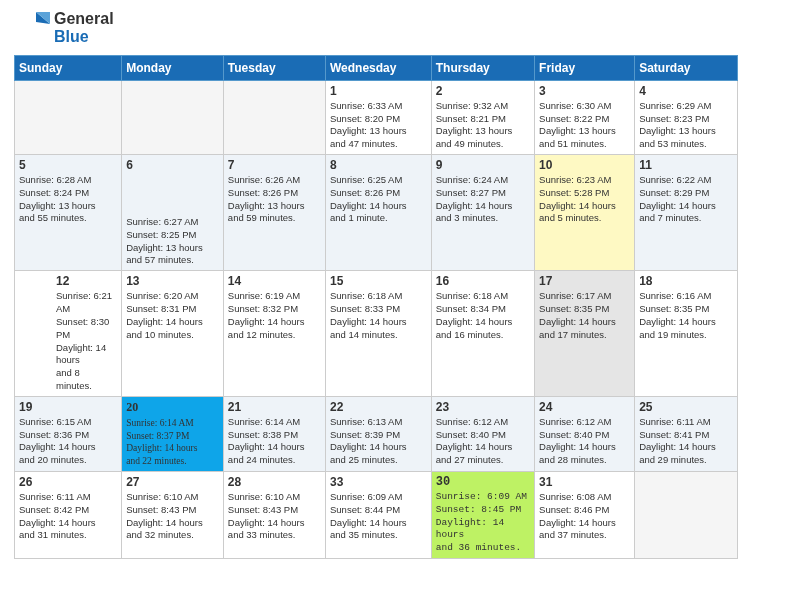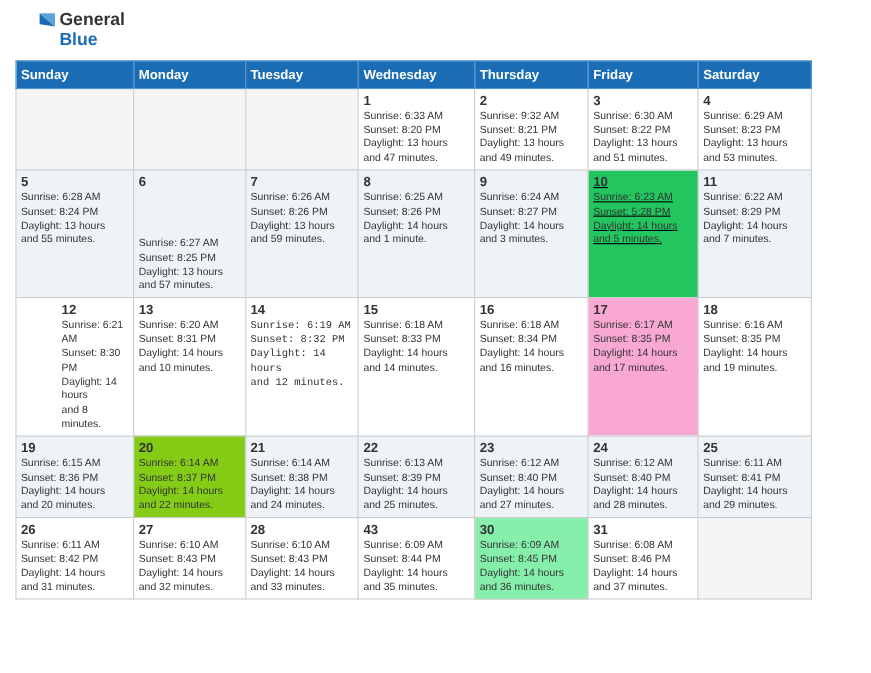--- a/index.html
+++ b/index.html
@@ -182,21 +182,21 @@
 Daylight: 14 hours
 and 1 minute.</div>
           </td>
           <td style="background-color: rgb(238, 243, 248);">
             <span class="day-number">9</span>
             <div class="day-info" style="white-space: pre-line;">Sunrise: 6:24 AM
 Sunset: 8:27 PM
 Daylight: 14 hours
 and 3 minutes.</div>
           </td>
-          <td style="background-color: #22c55e; text-decoration: underline;">
+          <td style="background-color: #fef9c3;">
             <span class="day-number">10</span>
             <div class="day-info" style="white-space: pre-line;">Sunrise: 6:23 AM
 Sunset: 5:28 PM
 Daylight: 14 hours
 and 5 minutes.</div>
           </td>
           <td style="background-color: rgb(238, 243, 248);">
             <span class="day-number">11</span>
             <div class="day-info" style="white-space: pre-line;">Sunrise: 6:22 AM
 Sunset: 8:29 PM
@@ -214,40 +214,40 @@
           </td>
           <td style="background-color: rgb(255, 255, 255);">
             <span class="day-number">13</span>
             <div class="day-info" style="white-space: pre-line;">Sunrise: 6:20 AM
 Sunset: 8:31 PM
 Daylight: 14 hours
 and 10 minutes.</div>
           </td>
           <td style="background-color: rgb(255, 255, 255);">
             <span class="day-number">14</span>
-            <div class="day-info" style="white-space: pre-line; font-family: Liberation Mono, monospace;">Sunrise: 6:19 AM
+            <div class="day-info" style="white-space: pre-line;">Sunrise: 6:19 AM
 Sunset: 8:32 PM
 Daylight: 14 hours
 and 12 minutes.</div>
           </td>
           <td style="background-color: rgb(255, 255, 255);">
             <span class="day-number">15</span>
             <div class="day-info" style="white-space: pre-line;">Sunrise: 6:18 AM
 Sunset: 8:33 PM
 Daylight: 14 hours
 and 14 minutes.</div>
           </td>
           <td style="background-color: rgb(255, 255, 255);">
             <span class="day-number">16</span>
             <div class="day-info" style="white-space: pre-line;">Sunrise: 6:18 AM
 Sunset: 8:34 PM
 Daylight: 14 hours
 and 16 minutes.</div>
           </td>
-          <td style="background-color: #f9a8d4;">
+          <td style="background-color: #e5e5e5;">
             <span class="day-number">17</span>
             <div class="day-info" style="white-space: pre-line;">Sunrise: 6:17 AM
 Sunset: 8:35 PM
 Daylight: 14 hours
 and 17 minutes.</div>
           </td>
           <td style="background-color: rgb(255, 255, 255);">
             <span class="day-number">18</span>
             <div class="day-info" style="white-space: pre-line;">Sunrise: 6:16 AM
 Sunset: 8:35 PM
@@ -256,21 +256,21 @@
           </td>
         </tr>
         <tr>
           <td style="background-color: rgb(238, 243, 248);">
             <span class="day-number">19</span>
             <div class="day-info" style="white-space: pre-line;">Sunrise: 6:15 AM
 Sunset: 8:36 PM
 Daylight: 14 hours
 and 20 minutes.</div>
           </td>
-          <td style="background-color: #84cc16;">
+          <td style="background-color: #0ea5e9; font-family: Liberation Serif, serif;">
             <span class="day-number">20</span>
             <div class="day-info" style="white-space: pre-line;">Sunrise: 6:14 AM
 Sunset: 8:37 PM
 Daylight: 14 hours
 and 22 minutes.</div>
           </td>
           <td style="background-color: rgb(238, 243, 248);">
             <span class="day-number">21</span>
             <div class="day-info" style="white-space: pre-line;">Sunrise: 6:14 AM
 Sunset: 8:38 PM
@@ -322,27 +322,27 @@
 and 32 minutes.</div>
           </td>
           <td style="background-color: rgb(255, 255, 255);">
             <span class="day-number">28</span>
             <div class="day-info" style="white-space: pre-line;">Sunrise: 6:10 AM
 Sunset: 8:43 PM
 Daylight: 14 hours
 and 33 minutes.</div>
           </td>
           <td style="background-color: rgb(255, 255, 255);">
-            <span class="day-number">43</span>
+            <span class="day-number">33</span>
             <div class="day-info" style="white-space: pre-line;">Sunrise: 6:09 AM
 Sunset: 8:44 PM
 Daylight: 14 hours
 and 35 minutes.</div>
           </td>
-          <td style="background-color: #86efac;">
+          <td style="background-color: #bef264; font-family: Liberation Mono, monospace;">
             <span class="day-number">30</span>
             <div class="day-info" style="white-space: pre-line;">Sunrise: 6:09 AM
 Sunset: 8:45 PM
 Daylight: 14 hours
 and 36 minutes.</div>
           </td>
           <td style="background-color: rgb(255, 255, 255);">
             <span class="day-number">31</span>
             <div class="day-info" style="white-space: pre-line;">Sunrise: 6:08 AM
 Sunset: 8:46 PM

